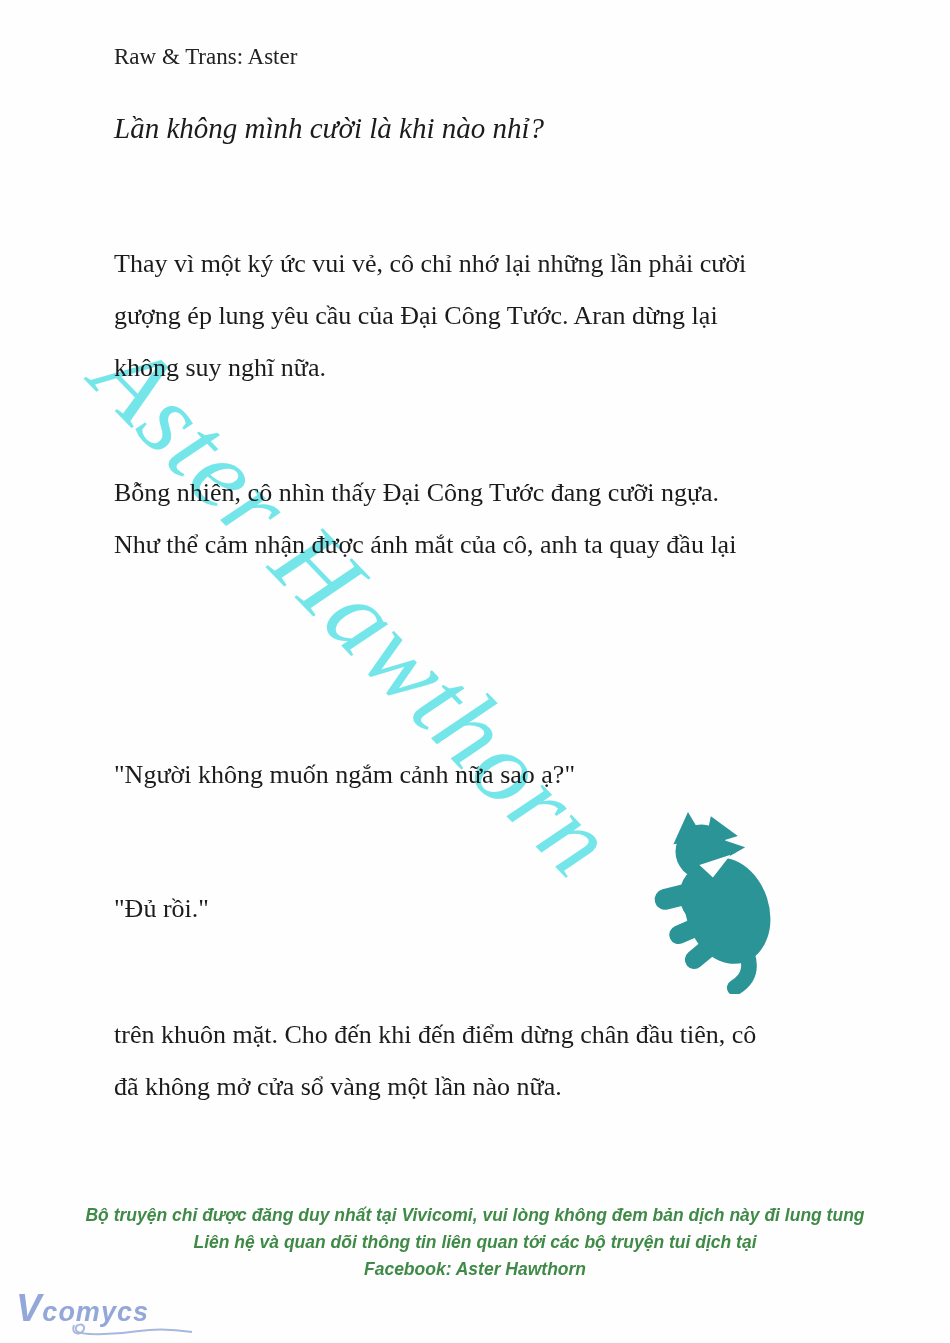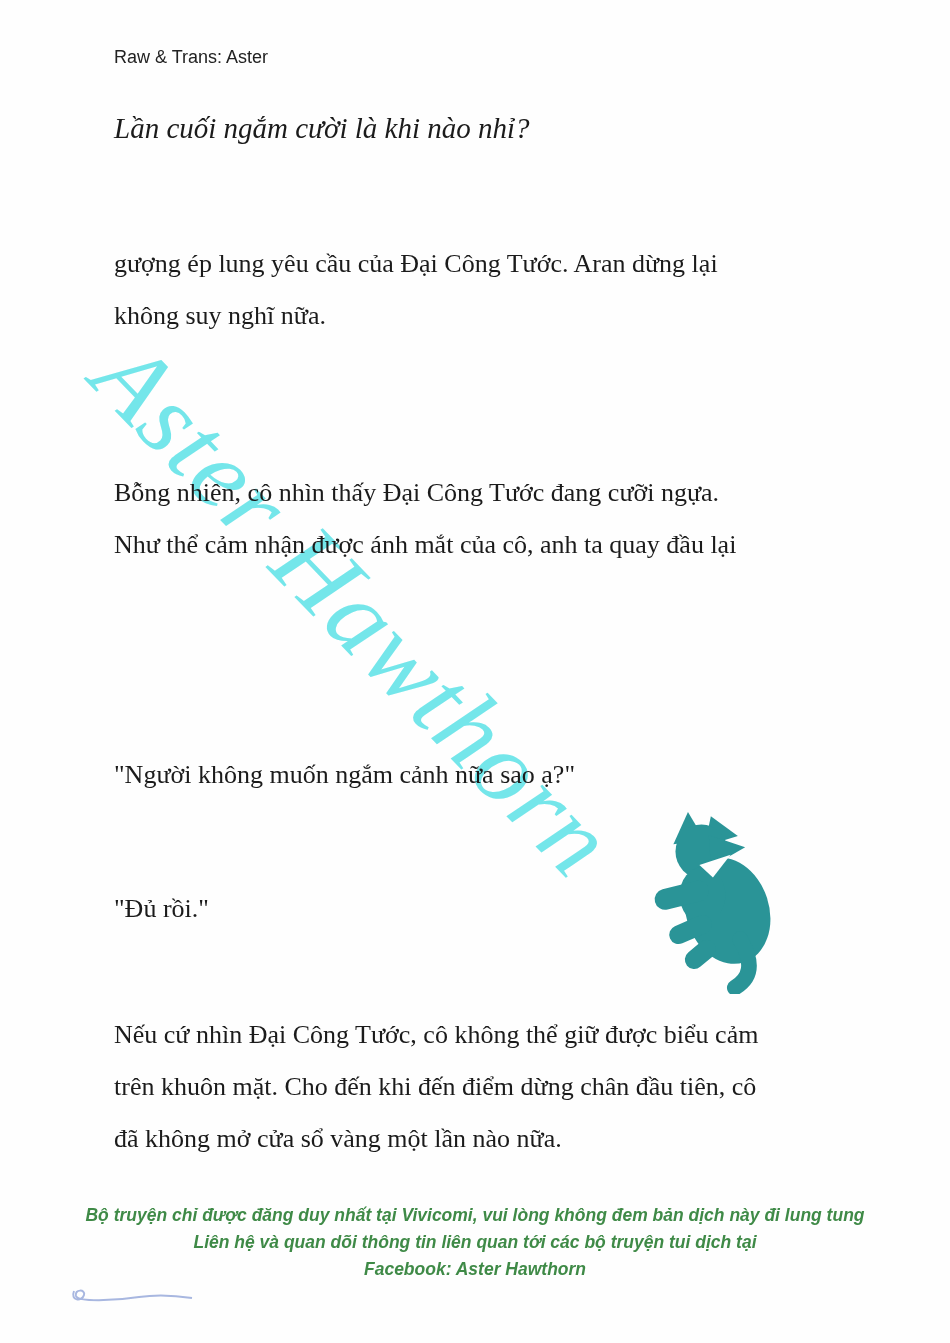--- a/index.html
+++ b/index.html
@@ -23,22 +23,22 @@
     color:#74e6ea;
     white-space:nowrap;
     transform:rotate(46deg);
     transform-origin:0 0;
     z-index:1;
     letter-spacing:2px;
   }
   .content{position:relative;z-index:2;}
   .header-credit{
     position:absolute;left:114px;top:45px;
-    font-family:Liberation Sans, sans-serif;
-    font-size:18px;line-height:24px;color:#222;
+    font-family:Liberation Serif, serif;
+    font-size:23px;line-height:24px;color:#222;
     white-space:nowrap;
   }
   .chapter-title{
     position:absolute;left:114px;top:106px;
     font-style:italic;
     font-size:29px;line-height:44px;
     white-space:nowrap;
   }
   .para{
     position:absolute;left:114px;
@@ -96,52 +96,53 @@
       <line x1="52" y1="132" x2="40" y2="142" stroke="#2a9497" stroke-width="18" stroke-linecap="round"></line>
       <path d="M 84 122 C 98 146 94 160 79 169" fill="none" stroke="#2a9497" stroke-width="15" stroke-linecap="round"></path>
     </g>
     <polygon points="45,51 75,41 58,63" fill="#fefefe"></polygon>
   </svg>
 
   <div class="content">
 
     <div class="header-credit">Raw &amp; Trans: Aster</div>
 
-    <div class="chapter-title">Lần cuối ngắm cười là khi nào nhỉ?</div>
+    <div class="chapter-title">Lần không mình cười là khi nào nhỉ?</div>
 
     <div class="para para-1">
+        <div class="line">Thay vì một ký ức vui vẻ, cô chỉ nhớ lại những lần phải cười</div>
         <div class="line">gượng ép lung yêu cầu của Đại Công Tước. Aran dừng lại</div>
         <div class="line">không suy nghĩ nữa.</div>
       </div>
 
     <div class="para para-2">
         <div class="line">Bỗng nhiên, cô nhìn thấy Đại Công Tước đang cưỡi ngựa.</div>
         <div class="line">Như thể cảm nhận được ánh mắt của cô, anh ta quay đầu lại</div>
       </div>
 
     <div class="para dialogue-1">
         <div class="line">"Người không muốn ngắm cảnh nữa sao ạ?"</div>
       </div>
 
     <div class="para dialogue-2">
         <div class="line">"Đủ rồi."</div>
       </div>
 
     <div class="para para-3">
-        <div class="line">Nếu cứ nhìn Đại Công Tước, cô không thể giữ được biểu cảm</div>
         <div class="line">trên khuôn mặt. Cho đến khi đến điểm dừng chân đầu tiên, cô</div>
         <div class="line">đã không mở cửa sổ vàng một lần nào nữa.</div>
       </div>
 
     <div class="footer-note">
         <div class="line">Bộ truyện chỉ được đăng duy nhất tại Vivicomi, vui lòng không đem bản dịch này đi lung tung</div>
         <div class="line">Liên hệ và quan dõi thông tin liên quan tới các bộ truyện tui dịch tại</div>
         <div class="line">Facebook: Aster Hawthorn</div>
       </div>
 
     <div class="logo">
+      <span class="logo-text">Vcomycs</span>
       <svg class="logo-flourish" width="150" height="16" viewBox="0 0 150 16" xmlns="http://www.w3.org/2000/svg">
         <path d="M30 4 C 26 14, 38 15, 40 8 C 42 2, 30 2, 32 9 C 34 15, 70 14, 95 10 C 115 7, 135 9, 148 11" fill="none" stroke="#a8b7e0" stroke-width="2"></path>
       </svg>
     </div>
 
   </div>
 </div>
 
 </body></html>

